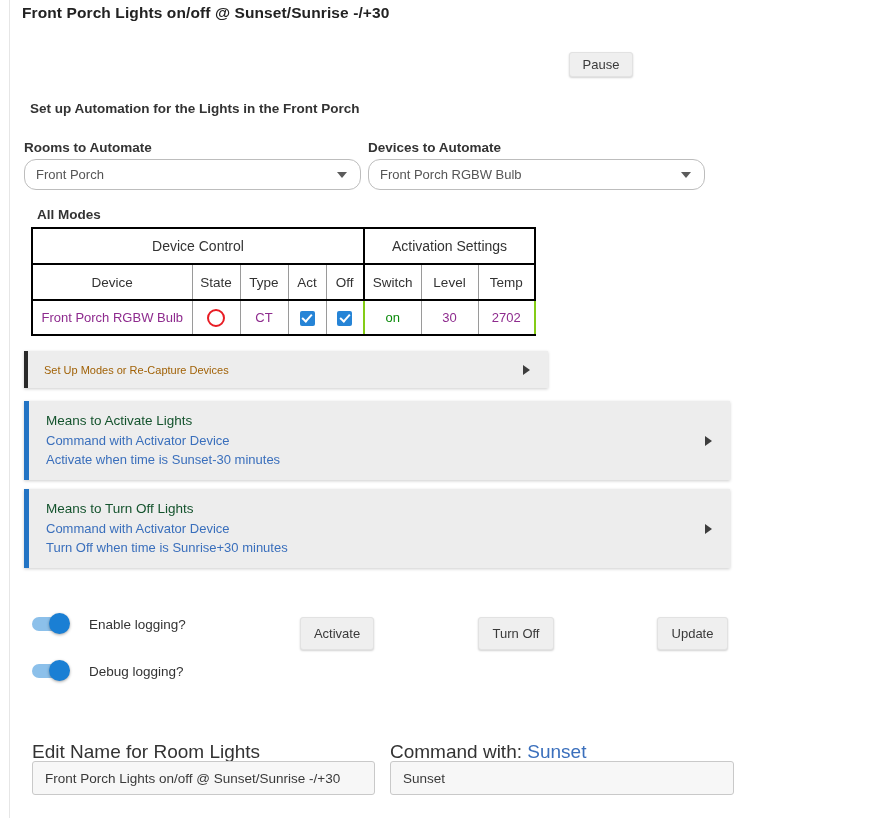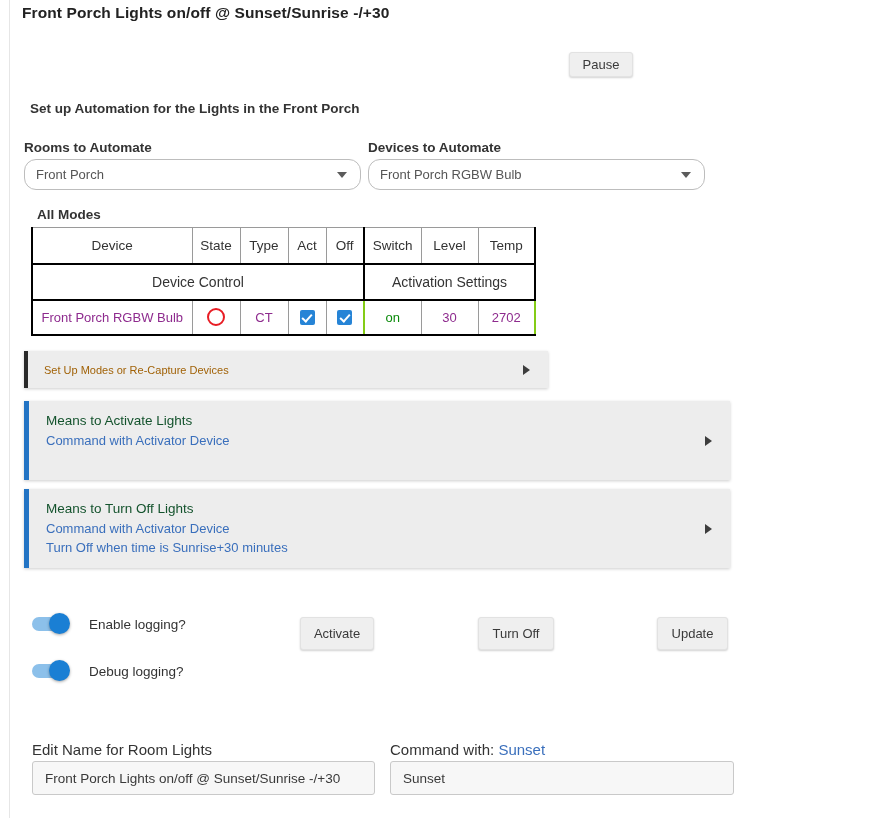--- a/index.html
+++ b/index.html
@@ -275,21 +275,21 @@
     white-space: nowrap;
   }
 
   #btn-activate { position: absolute; left: 300px; top: 617px; width: 74px; height: 33px; }
   #btn-turnoff  { position: absolute; left: 478px; top: 617px; width: 76px; height: 33px; }
   #btn-update   { position: absolute; left: 657px; top: 617px; width: 71px; height: 33px; }
 
   
   .bottom-label {
     position: absolute;
-    font-size: 15px;
+    font-size: 19px;
     color: #333;
     white-space: nowrap;
   }
   .bottom-label .sun { color: #3a6fbc; }
   .text-field {
     position: absolute;
     height: 34px;
     background: #f7f7f7;
     border: 1px solid #c9c9c9;
     border-radius: 3px;
@@ -329,33 +329,33 @@
 
   <div class="field-label" id="devices-label">Devices to Automate</div>
   <div class="select-box" id="devices-select">
     <span class="val">Front Porch RGBW Bulb</span>
     <span class="caret"></span>
   </div>
 
   <div class="modes-label">All Modes</div>
   <table id="modes-table">
     <thead>
+      <tr>
+        <td class="grp" colspan="5">Device Control</td>
+        <td class="grp" colspan="3">Activation Settings</td>
+      </tr>
       <tr>
         <td class="sub first c-dev">Device</td>
         <td class="sub c-sm">State</td>
         <td class="sub c-sm">Type</td>
         <td class="sub c-tiny">Act</td>
         <td class="sub c-tiny gr">Off</td>
         <td class="sub gl c-mid">Switch</td>
         <td class="sub c-mid">Level</td>
         <td class="sub gr c-mid">Temp</td>
-      </tr>
-      <tr>
-        <td class="grp" colspan="5">Device Control</td>
-        <td class="grp" colspan="3">Activation Settings</td>
       </tr>
     </thead>
     <tbody>
       <tr class="datarow">
         <td class="gl c-dev purple">Front Porch RGBW Bulb</td>
         <td class="c-sm">
           <span class="state-circle"></span>
         </td>
         <td class="c-sm purple">CT</td>
         <td class="c-tiny">
@@ -372,20 +372,21 @@
   </table>
 
   <div class="acc" id="acc-modes">
     <span class="t">Set Up Modes or Re-Capture Devices</span>
     <span class="arrow"></span>
   </div>
 
   <div class="acc" id="acc-activate">
     <div class="hdr">Means to Activate Lights</div>
     <div class="lnk">Command with Activator Device</div>
+    <div class="lnk">Activate when time is Sunset-30 minutes</div>
     <span class="arrow"></span>
   </div>
 
   <div class="acc" id="acc-turnoff">
     <div class="hdr">Means to Turn Off Lights</div>
     <div class="lnk">Command with Activator Device</div>
     <div class="lnk">Turn Off when time is Sunrise+30 minutes</div>
     <span class="arrow"></span>
   </div>
 

